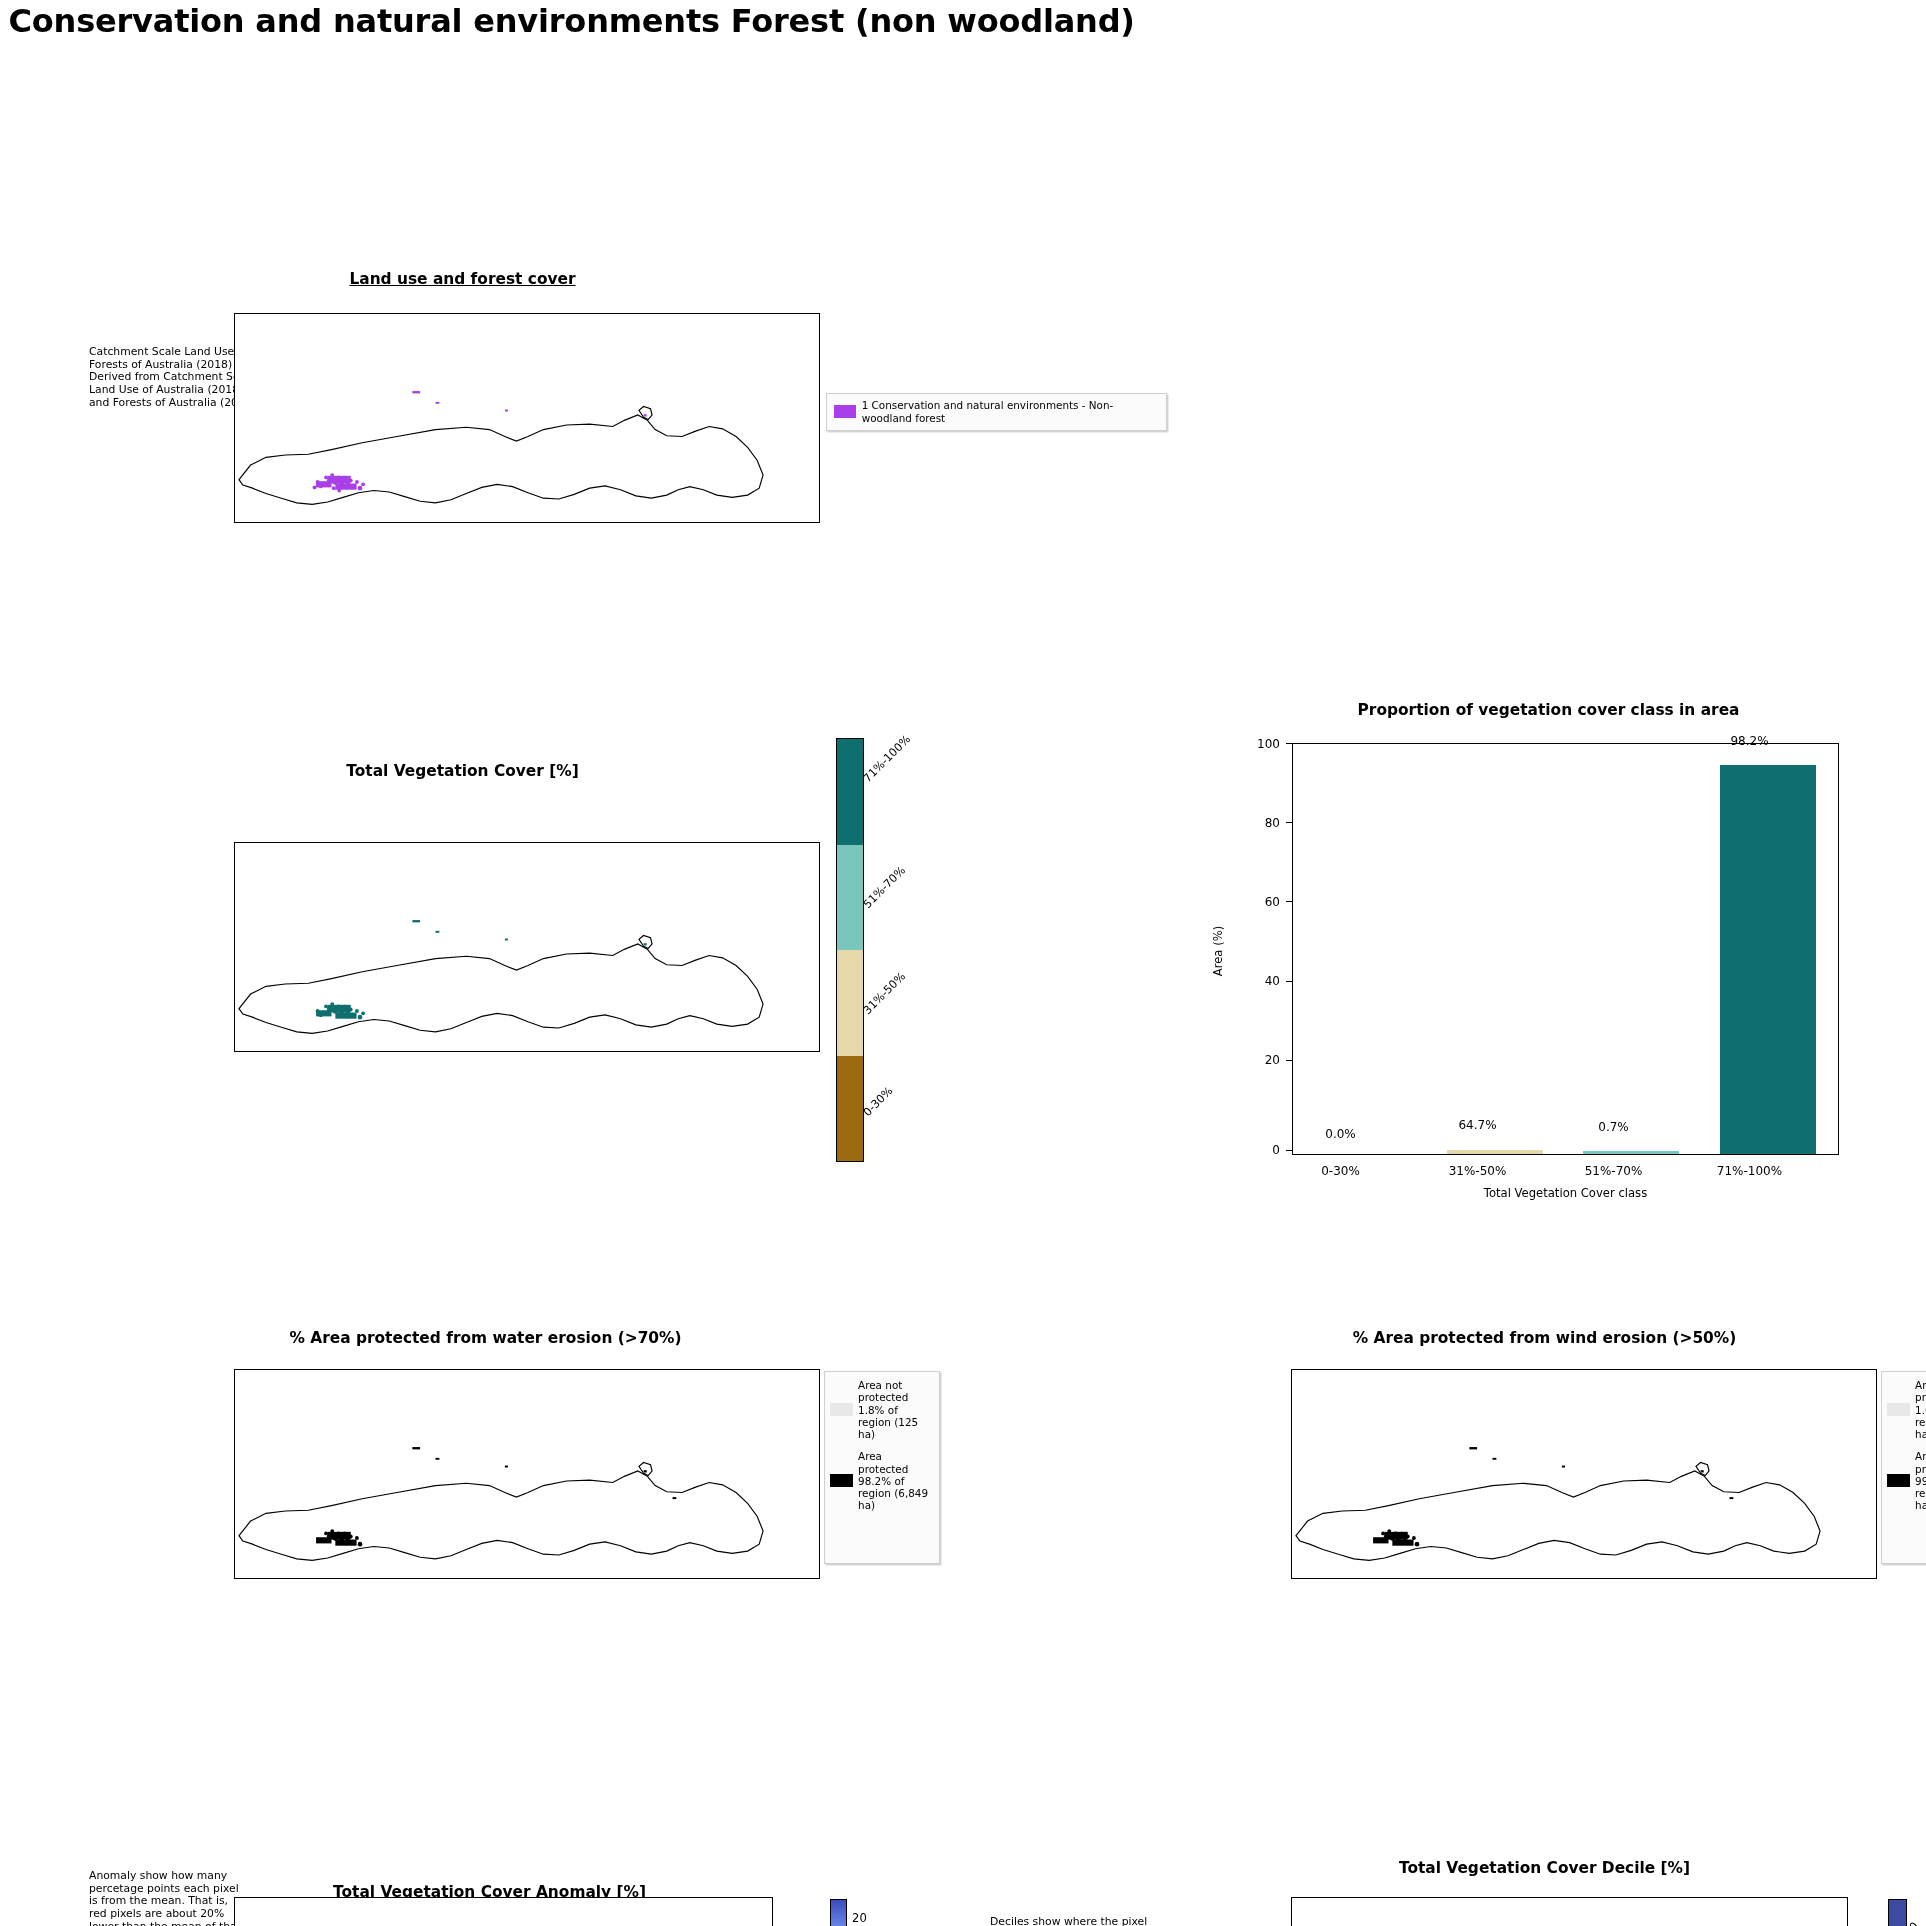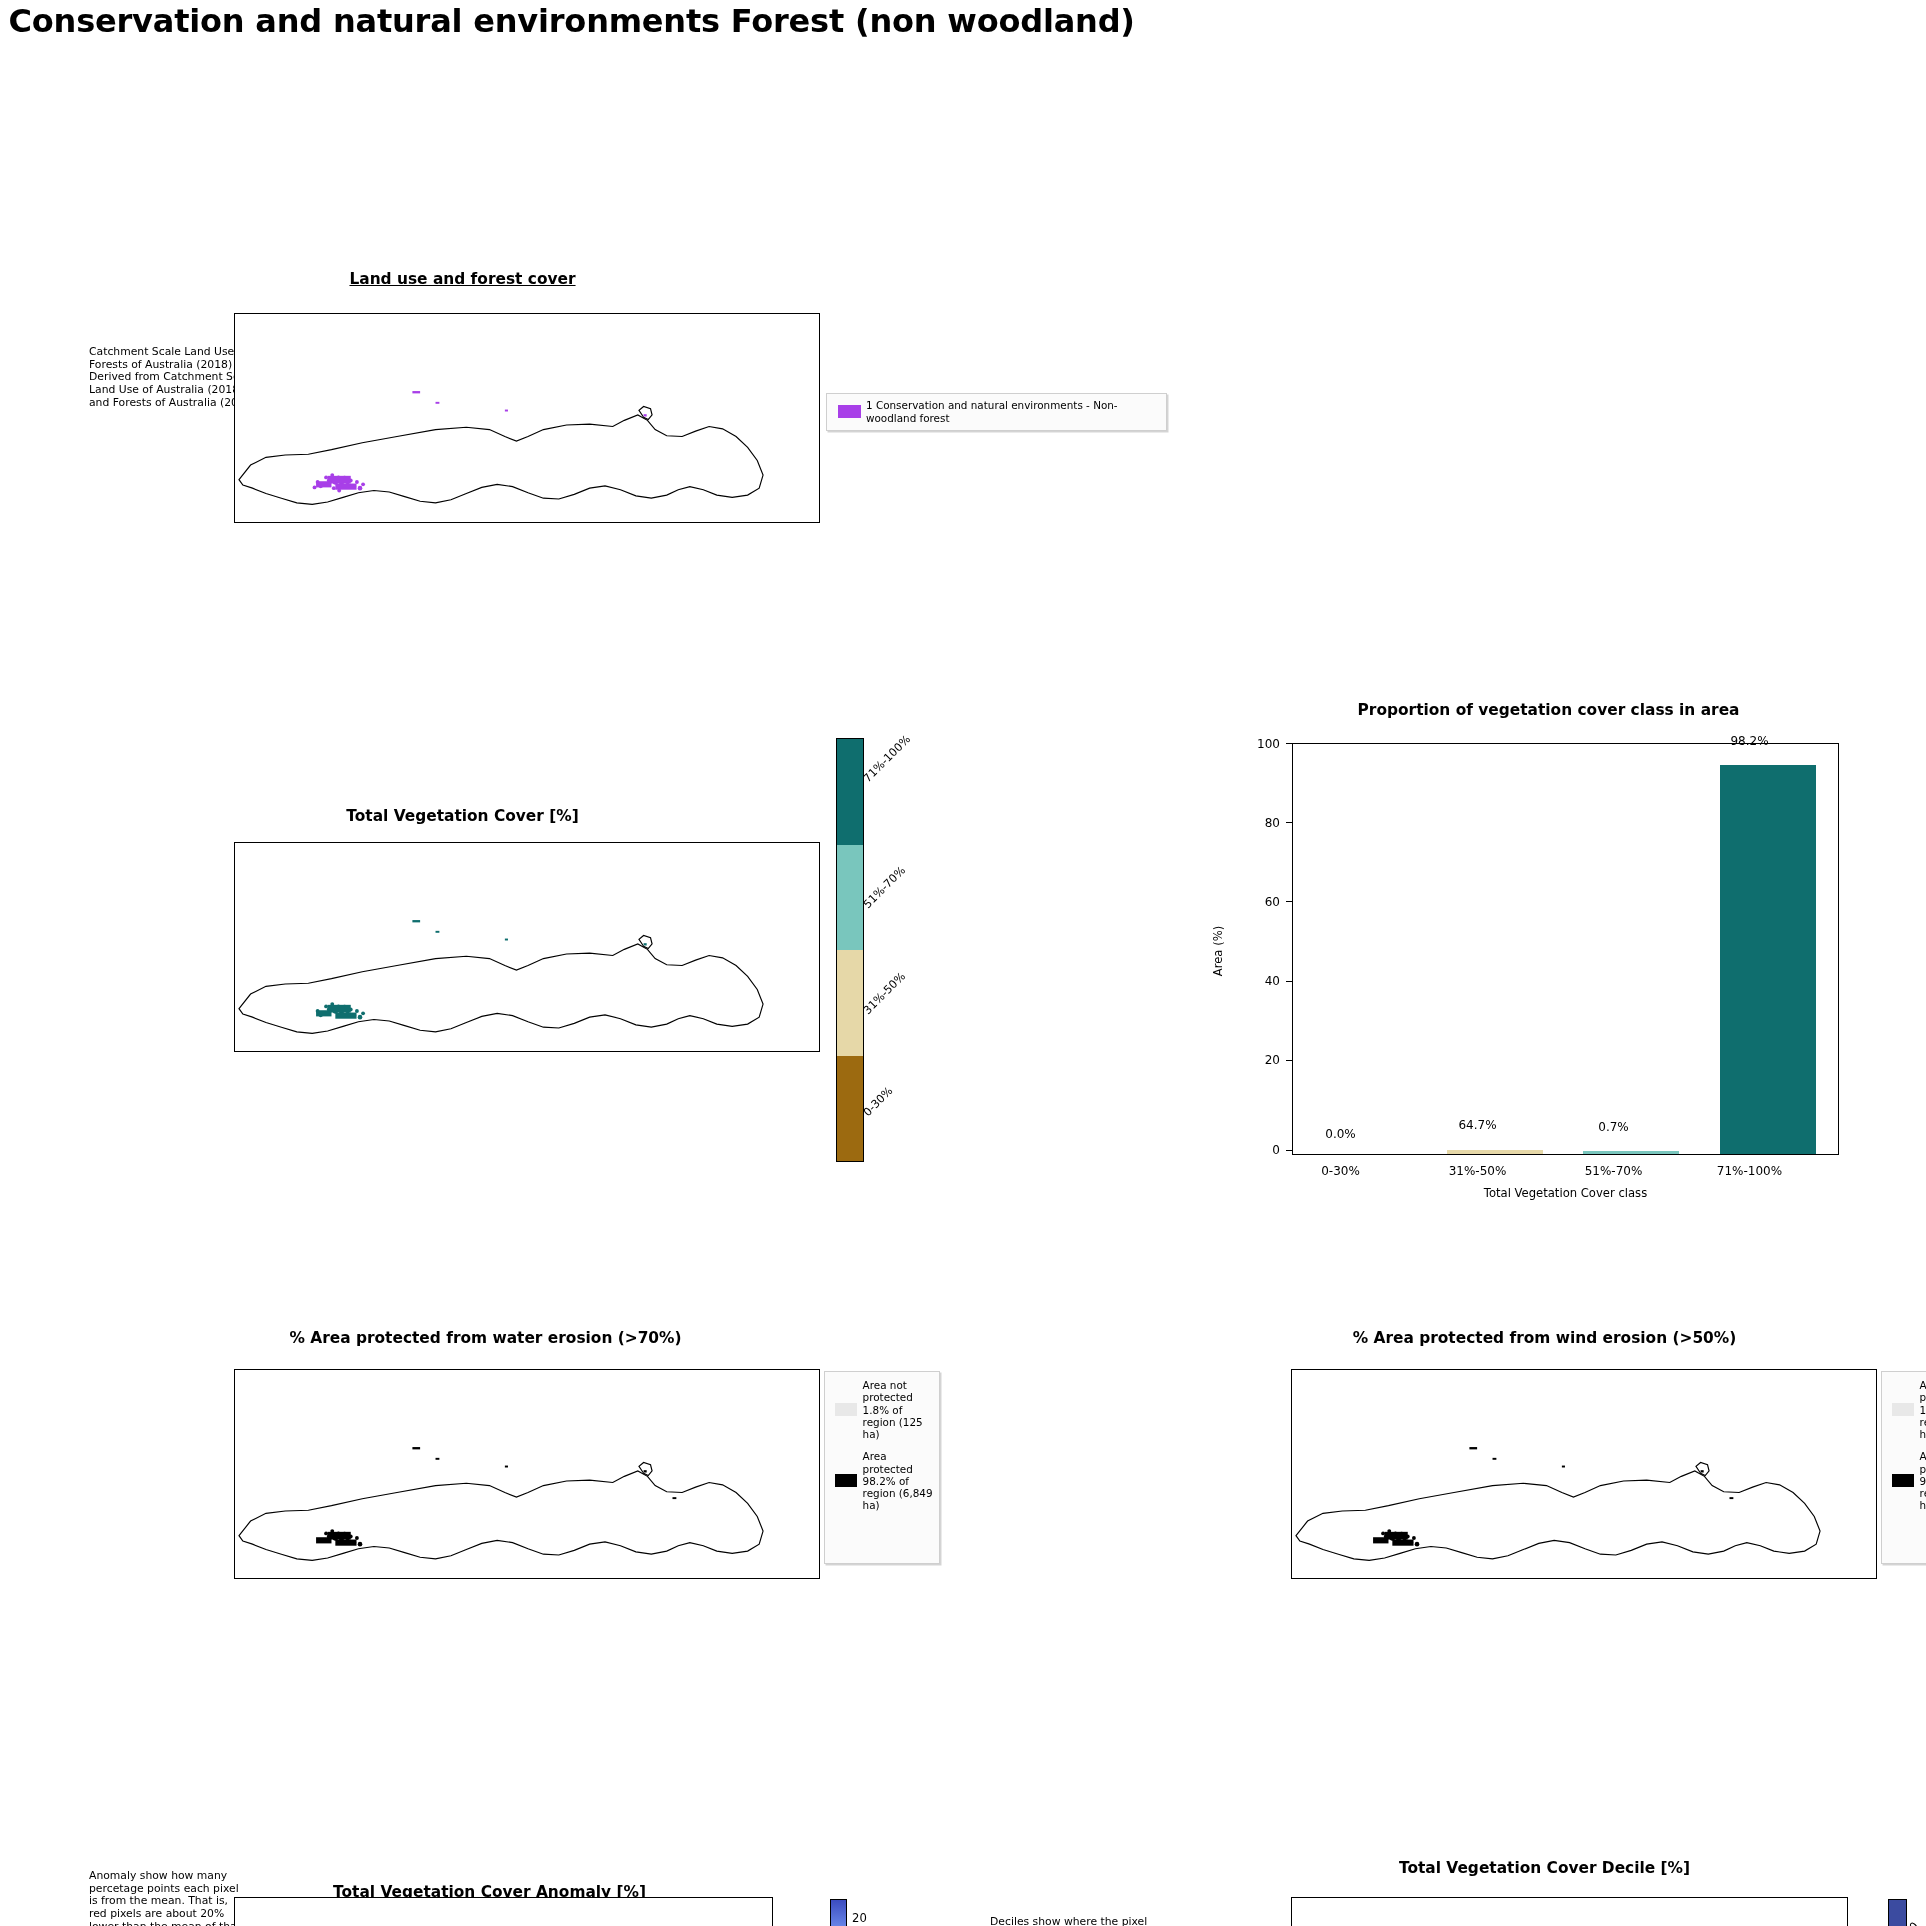--- a/index.html
+++ b/index.html
@@ -54,21 +54,20 @@
     position: absolute;
     border: 0.8px solid #cfcfcf;
     background: #fbfbfb;
     box-shadow: 1.5px 1.5px 0 rgba(160,160,160,0.45);
     box-sizing: border-box;
   }
   .legend-row {
     display: flex;
     align-items: center;
     gap: 5.4px;
-    justify-content: flex-end;
   }
   .legend-swatch {
     width: 22.3px; height: 13px;
     flex: 0 0 auto;
   }
   .legend-text {
     font-size: 10.4px;
     line-height: 1.18;
   }
 
@@ -176,21 +175,21 @@
 
   <div class="legend-box" style="left:826px; top:393px; width:341px; height:38px; padding:5.4px 7px;">
     <div class="legend-row">
       <div class="legend-swatch" style="background:#a83fe8;"></div>
       <div class="legend-text" style="width:293px;">1 Conservation and natural environments - Non-woodland forest</div>
     </div>
   </div>
 </div>
 
 <div class="panel">
-  <div class="panel-title" style="left:239px; top:807px; width:447px;text-align:center;">Total Vegetation Cover [%]</div>
+  <div class="panel-title" style="left:239px; top:762px; width:447px;text-align:center;">Total Vegetation Cover [%]</div>
 
   <div class="map-frame" style="left:234px; top:842px; width:586px; height:210px;">
     <svg class="map-svg" width="586" height="210" viewBox="0 0 1520 545">
       <path d="M10,430 L40,392 L80,372 L130,366 L190,364 L250,352 L330,334 L420,318 L520,300 L600,294 L660,300 L700,318 L730,330 L760,318 L800,300 L860,288 L920,286 L980,292 L1010,276 L1045,262 L1070,276 L1090,300 L1120,316 L1160,318 L1195,304 L1230,292 L1265,298 L1300,318 L1330,346 L1355,380 L1370,418 L1360,452 L1330,470 L1290,476 L1250,470 L1215,456 L1180,448 L1150,456 L1120,470 L1080,478 L1040,472 L1000,456 L960,446 L920,452 L880,468 L840,480 L800,478 L760,464 L720,448 L680,442 L640,450 L600,466 L560,482 L520,490 L480,486 L440,474 L400,462 L360,458 L320,464 L280,476 L240,488 L200,494 L160,490 L120,478 L80,466 L45,452 L20,444 Z" fill="none" stroke="#000" stroke-width="3"></path>
       <path d="M1060,268 L1048,250 L1060,240 L1078,246 L1082,262 L1072,274 Z" fill="none" stroke="#000" stroke-width="3"></path>
       <g fill="#0f6e6e">
         <circle cx="236" cy="424" r="5"></circle>
           <circle cx="244" cy="432" r="6"></circle>
           <circle cx="252" cy="418" r="5"></circle>
         <circle cx="260" cy="436" r="7"></circle>

